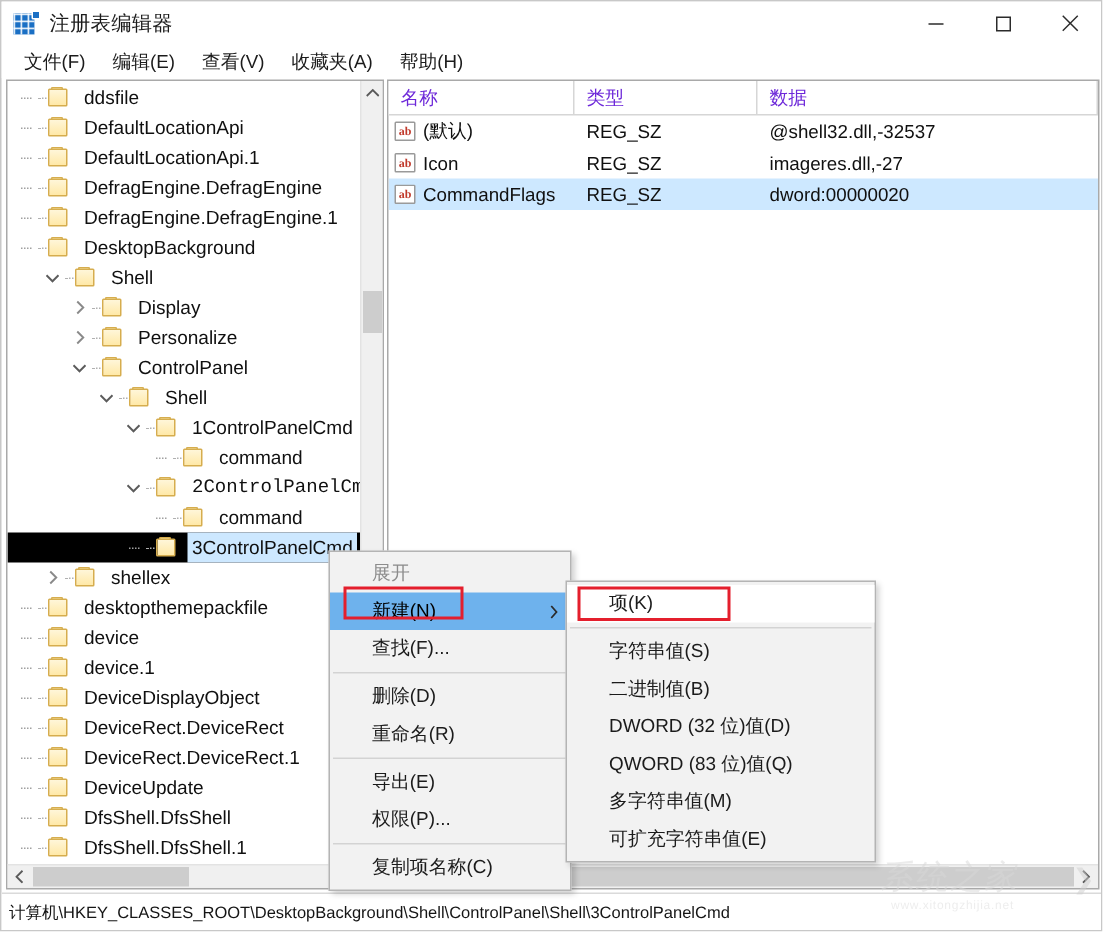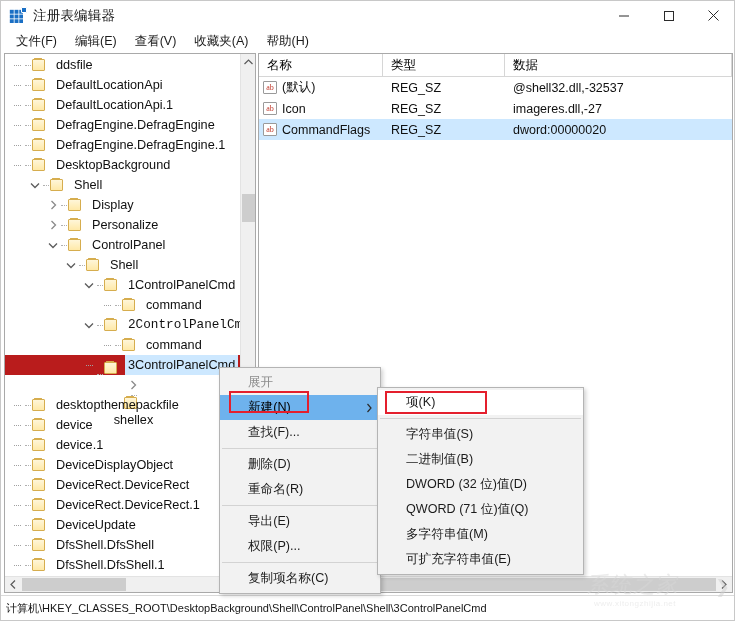--- a/index.html
+++ b/index.html
@@ -86,21 +86,21 @@
     white-space: nowrap;
   }
   .tnode {
     position: relative; height: 20px; line-height: 20px;
     display: flex; align-items: center;
     font-size: 12.7px; color: #101010;
   }
   .tnode.sel .tlabel {
     background: #cde8ff;
   }
-  .tnode.sel { background: #b91c1c; align-items: flex-end; }
+  .tnode.sel { background: #000000; }
   .twist {
     width: 16px; height: 20px; flex: none;
     display: flex; align-items: center; justify-content: center;
     color: #5c5c5c;
   }
   .twist svg { display: block; }
   .tdash {
     width: 16px; height: 20px; flex: none;
     display: flex; align-items: center; justify-content: center;
   }
@@ -160,21 +160,21 @@
     background: #f0f0f0;
   }
 
   
   .lv-header {
     position: absolute; left: 0; top: 0; right: 0; height: 23px;
     background: #ffffff; border-bottom: 1px solid #d6d6d6;
     display: flex;
   }
   .lv-col {
-    height: 22px; line-height: 22px; font-size: 12.5px; color: #000000;
+    height: 22px; line-height: 22px; font-size: 12.5px; color: #6d28d9;
     padding-left: 8px; border-right: 1px solid #d6d6d6;
     overflow: hidden; white-space: nowrap;
   }
   .lv-col.c0 { width: 124px; }
   .lv-col.c1 { width: 122px; }
   .lv-col.c2 { width: 227px; border-right: 1px solid #d6d6d6; }
   .lv-body {
     position: absolute; left: 0; top: 23px; right: 0; bottom: 16px;
     overflow: hidden;
   }
@@ -184,21 +184,21 @@
   }
   .lv-row.sel { background: #cde8ff; }
   .lv-cell { overflow: hidden; }
   .lv-cell.c0 { width: 124px; display: flex; align-items: center; padding-left: 4px; }
   .lv-cell.c1 { width: 122px; padding-left: 8px; }
   .lv-cell.c2 { width: 227px; padding-left: 8px; }
   .ab-icon {
     width: 14px; height: 13px; flex: none; margin-right: 5px;
     background: #ffffff; border: 1px solid #9a9a9a; border-radius: 1px;
     font-size: 8px; line-height: 11px; text-align: center;
-    color: #c0392b; font-weight: normal;
+    color: #c0392b; font-weight: bold;
     font-family: "Liberation Serif", serif;
   }
 
   
   .ctxmenu {
     position: absolute; background: #f2f2f2;
     border: 1px solid #b4b4b4;
     box-shadow: 2px 2px 4px rgba(0,0,0,.18);
     padding: 2px 0;
     z-index: 40;
@@ -467,21 +467,21 @@
             </div>
             <div class="tnode sel" style="padding-left: 76px;">
               <div class="tdash"></div>
               <div style="width: 6px; height: 0px; border-top: 1px dotted rgb(176, 176, 176); flex: 0 0 auto;"></div>
               <div class="tfolder">
                 <div class="tab"></div>
                 <div class="body"></div>
               </div>
               <span class="tlabel">3ControlPanelCmd</span>
             </div>
-            <div class="tnode" style="padding-left: 22px; flex-direction: column;">
+            <div class="tnode" style="padding-left: 22px;">
               <div class="twist">
                 <svg width="7" height="10" viewBox="0 0 7 10">
                   <path d="M1.5 1 L5.5 5 L1.5 9" fill="none" stroke="#8a8a8a" stroke-width="1.3"></path>
                 </svg>
               </div>
               <div style="width: 6px; height: 0px; border-top: 1px dotted rgb(176, 176, 176); flex: 0 0 auto;"></div>
               <div class="tfolder">
                 <div class="tab"></div>
                 <div class="body"></div>
               </div>
@@ -671,21 +671,21 @@
       <div class="ctx-sep"></div>
       <div class="ctx-item"><span>复制项名称(C)</span></div>
     </div>
 
   <div class="ctxmenu" id="ctx-sub" style="left:376px; top:386px; width:207px;">
       <div class="ctx-item" style="background: rgb(255, 255, 255);"><span>项(K)</span></div>
       <div class="ctx-sep"></div>
       <div class="ctx-item"><span>字符串值(S)</span></div>
       <div class="ctx-item"><span>二进制值(B)</span></div>
       <div class="ctx-item"><span>DWORD (32 位)值(D)</span></div>
-      <div class="ctx-item"><span>QWORD (71 位)值(Q)</span></div>
+      <div class="ctx-item"><span>QWORD (83 位)值(Q)</span></div>
       <div class="ctx-item"><span>多字符串值(M)</span></div>
       <div class="ctx-item"><span>可扩充字符串值(E)</span></div>
     </div>
 
   <div class="redbox" style="left:228px; top:390px; width:80px; height:22px;"></div>
   <div class="redbox" style="left:384px; top:390px; width:102px; height:23px;"></div>
 
   <div class="statusbar">
     <div class="status-text">计算机\HKEY_CLASSES_ROOT\DesktopBackground\Shell\ControlPanel\Shell\3ControlPanelCmd</div>
   </div>

